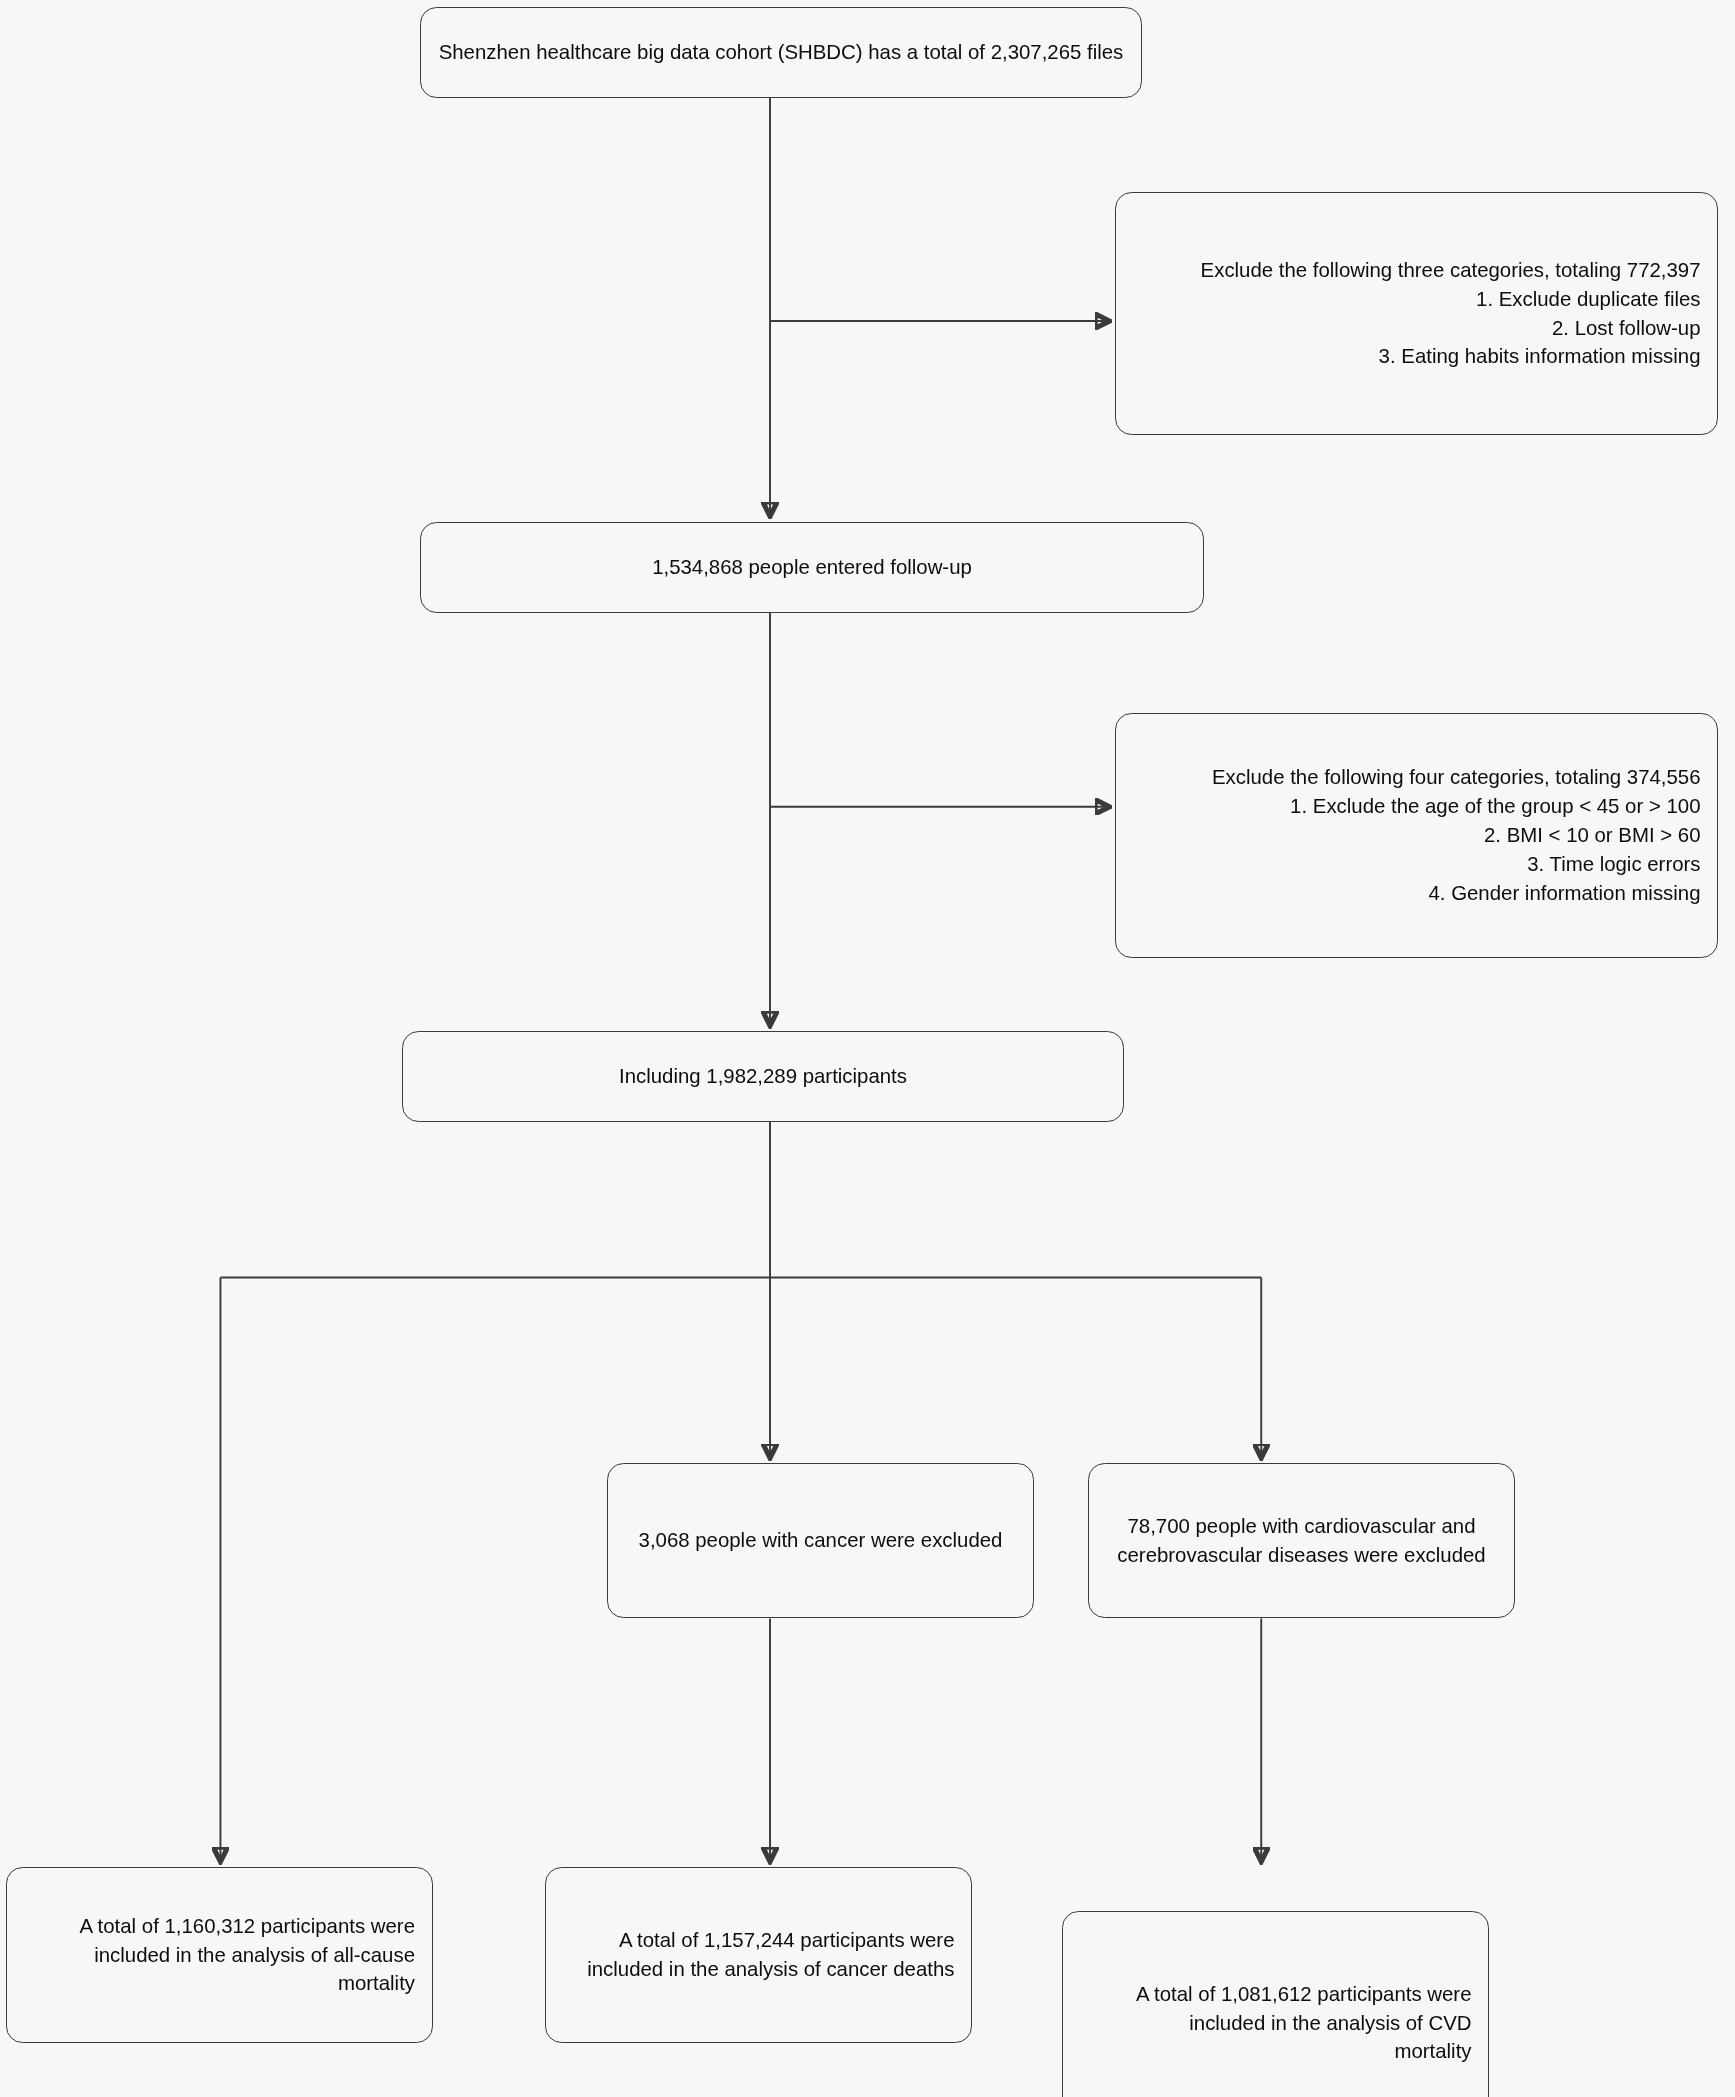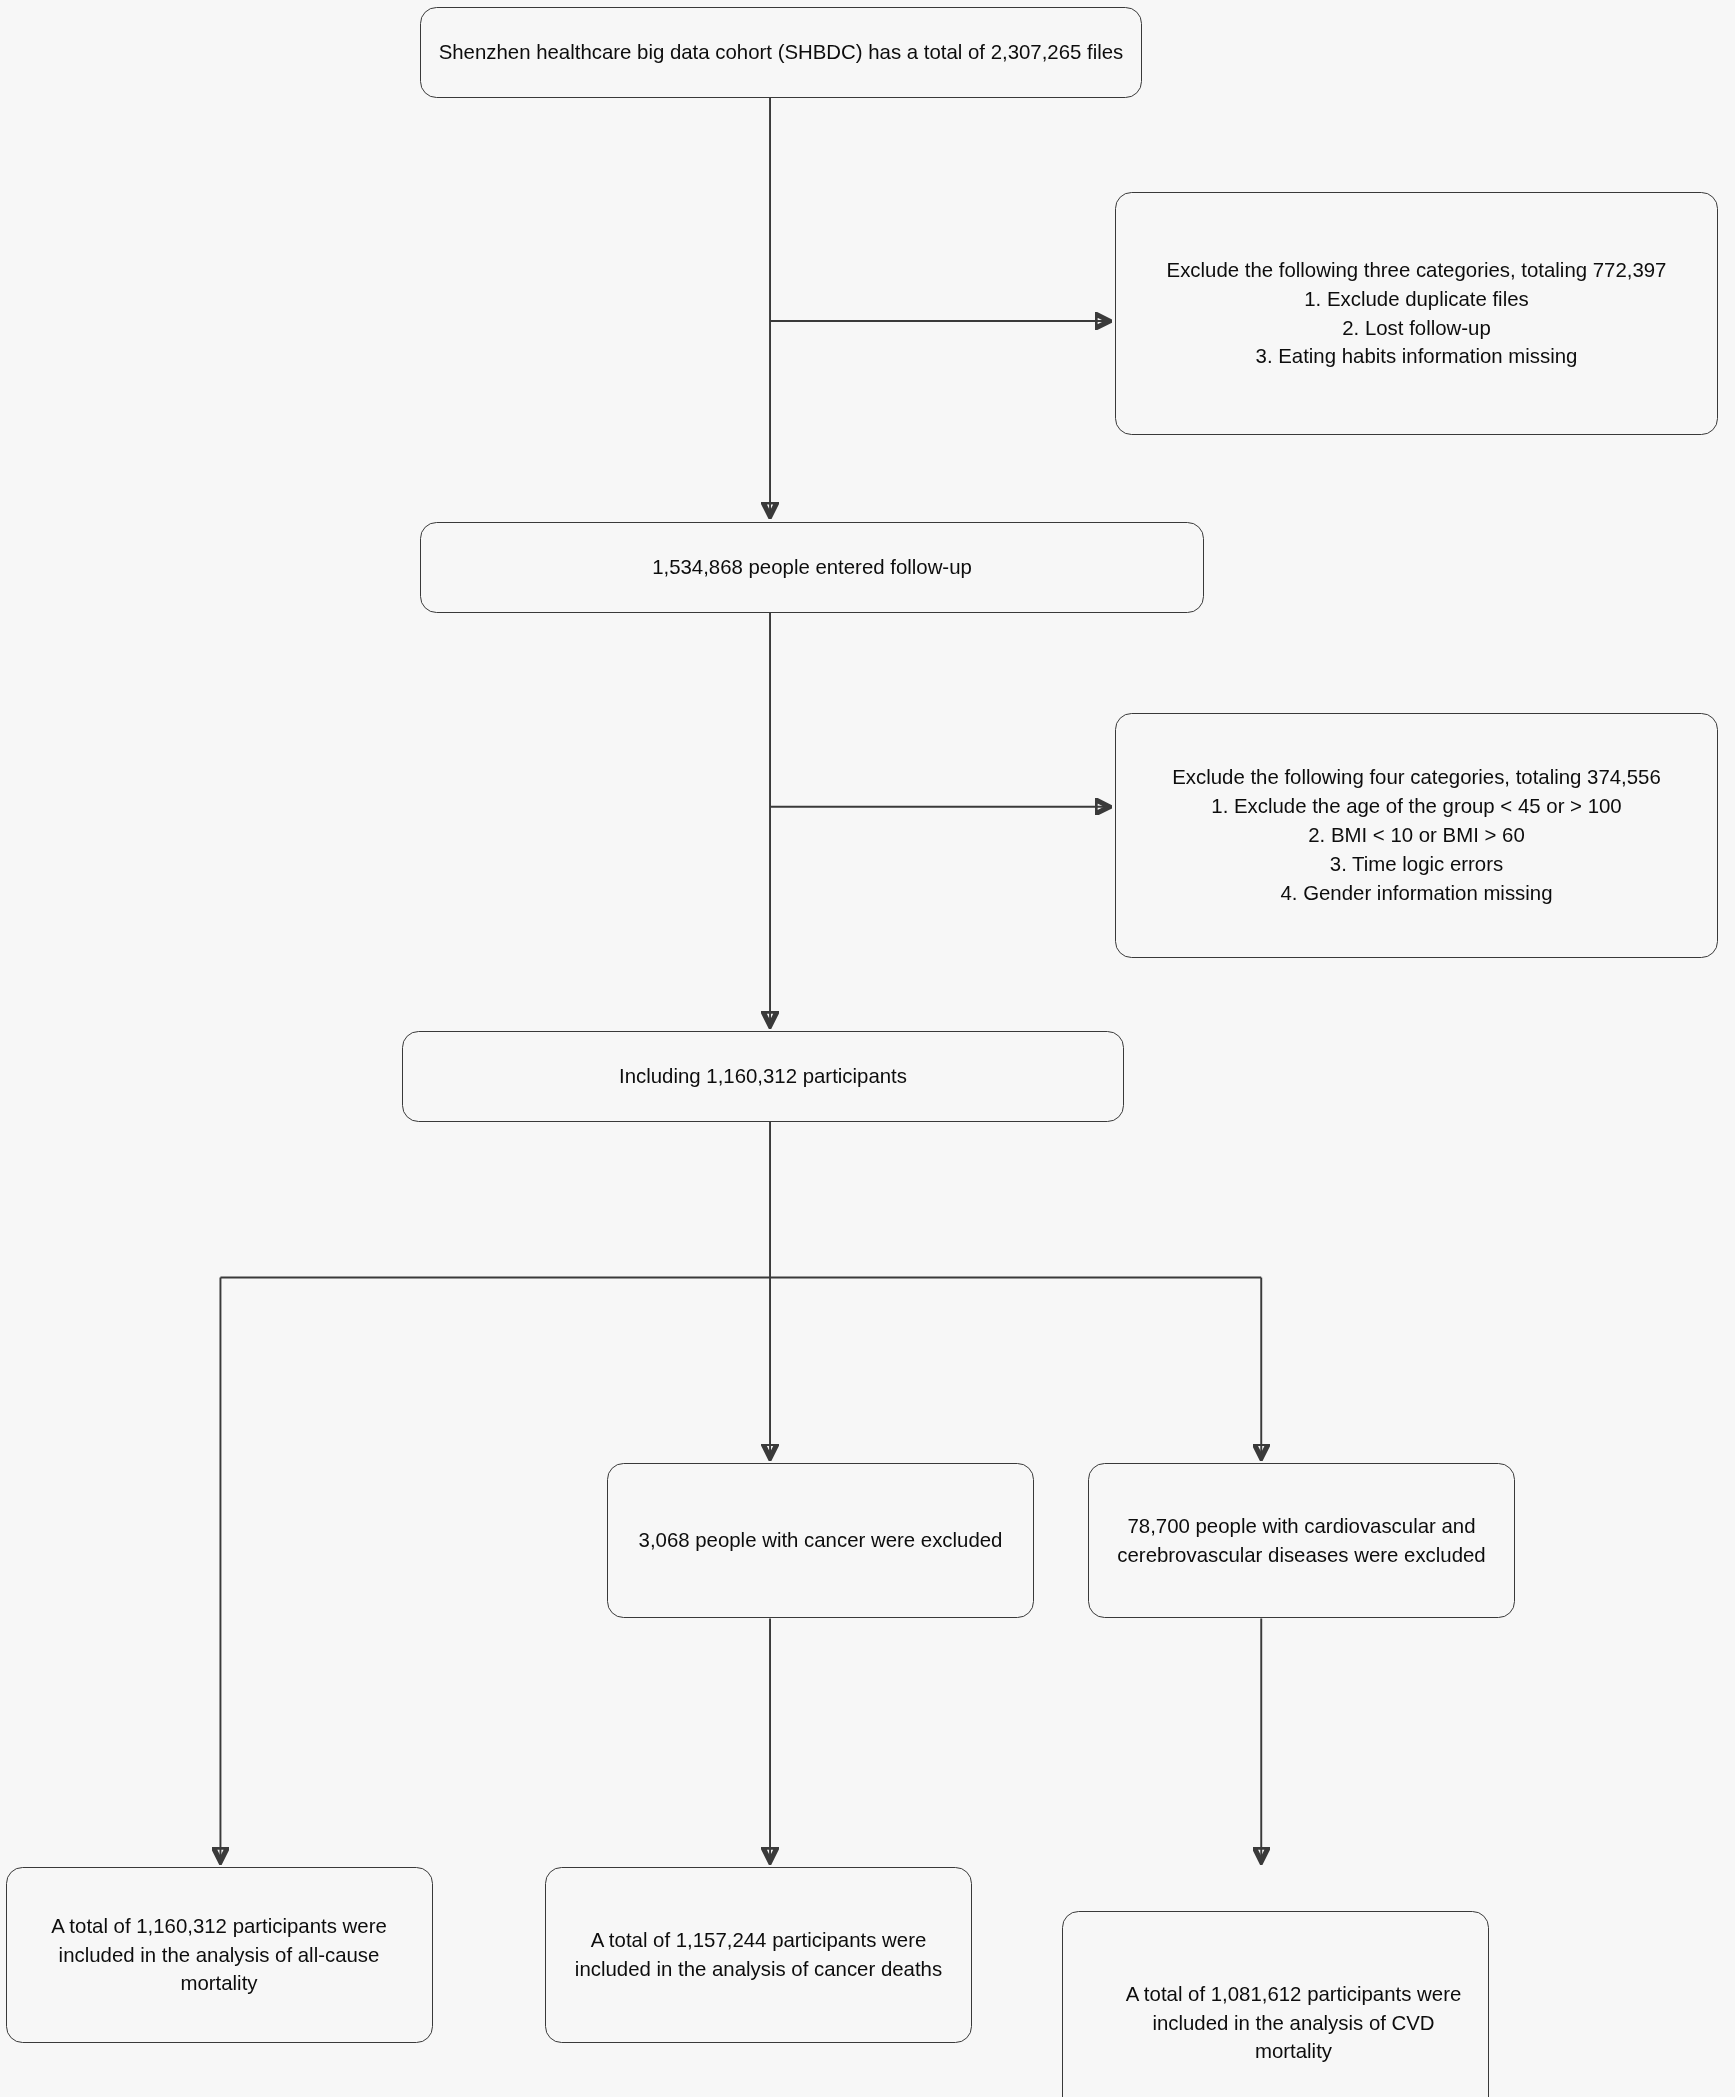--- a/index.html
+++ b/index.html
@@ -32,21 +32,21 @@
     font-size: 20.4px;
     line-height: 1.42;
   }
   .node.center {
     justify-content: center;
     text-align: center;
     margin-left: 26px;
   }
   .node.left {
     justify-content: flex-start;
-    text-align: center;
+    text-align: right;
   }
   .node .txt {
     display: block;
     width: 100%;
     white-space: pre-line;
   }
   .node.center .txt { padding: 0 14.3px; }
   .node.left .txt { padding: 0 16.5px; }
 
   
@@ -125,21 +125,21 @@
 
   <div class="node left" id="box-ex2">
     <span class="txt">Exclude the following four categories, totaling 374,556
 1. Exclude the age of the group &lt; 45 or &gt; 100
 2. BMI &lt; 10 or BMI &gt; 60
 3. Time logic errors
 4. Gender information missing</span>
   </div>
 
   <div class="node center" id="box-including">
-    <span class="txt">Including 1,160,312 participants</span>
+    <span class="txt">Including 1,982,289 participants</span>
   </div>
 
   <div class="node center" id="box-cancer-ex">
     <span class="txt">3,068 people with cancer were excluded</span>
   </div>
 
   <div class="node center" id="box-cvd-ex">
     <span class="txt">78,700 people with cardiovascular and cerebrovascular diseases were excluded</span>
   </div>
 

